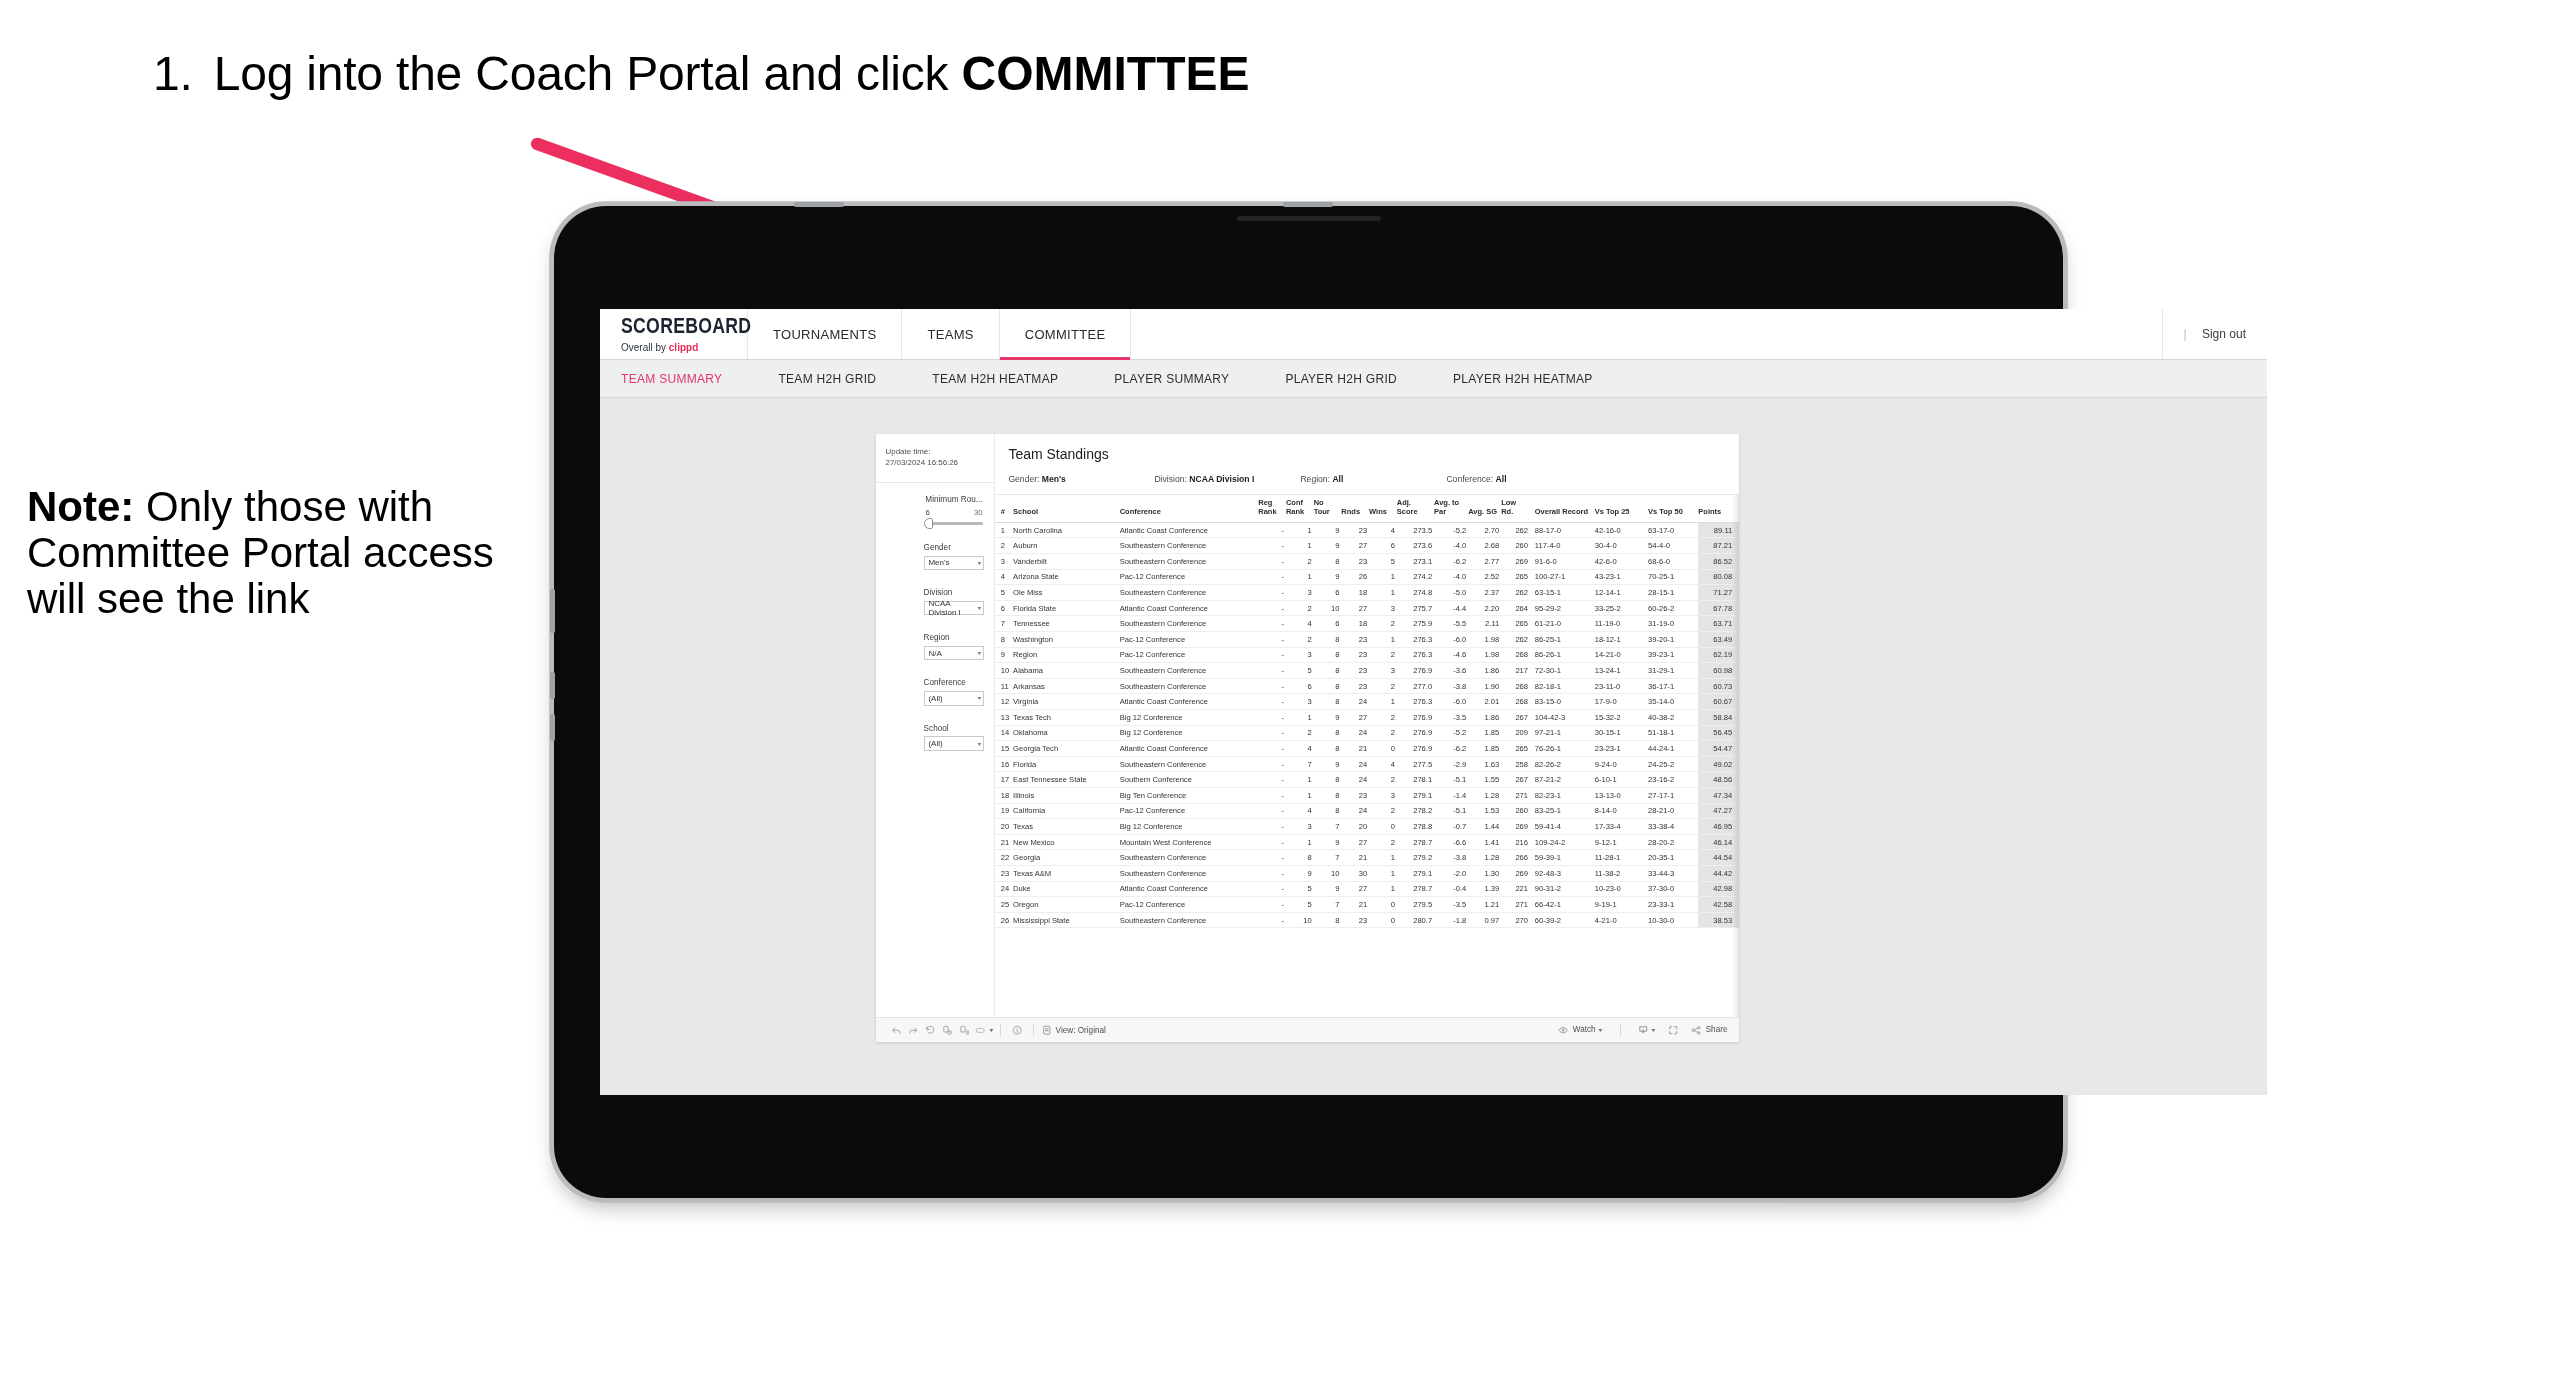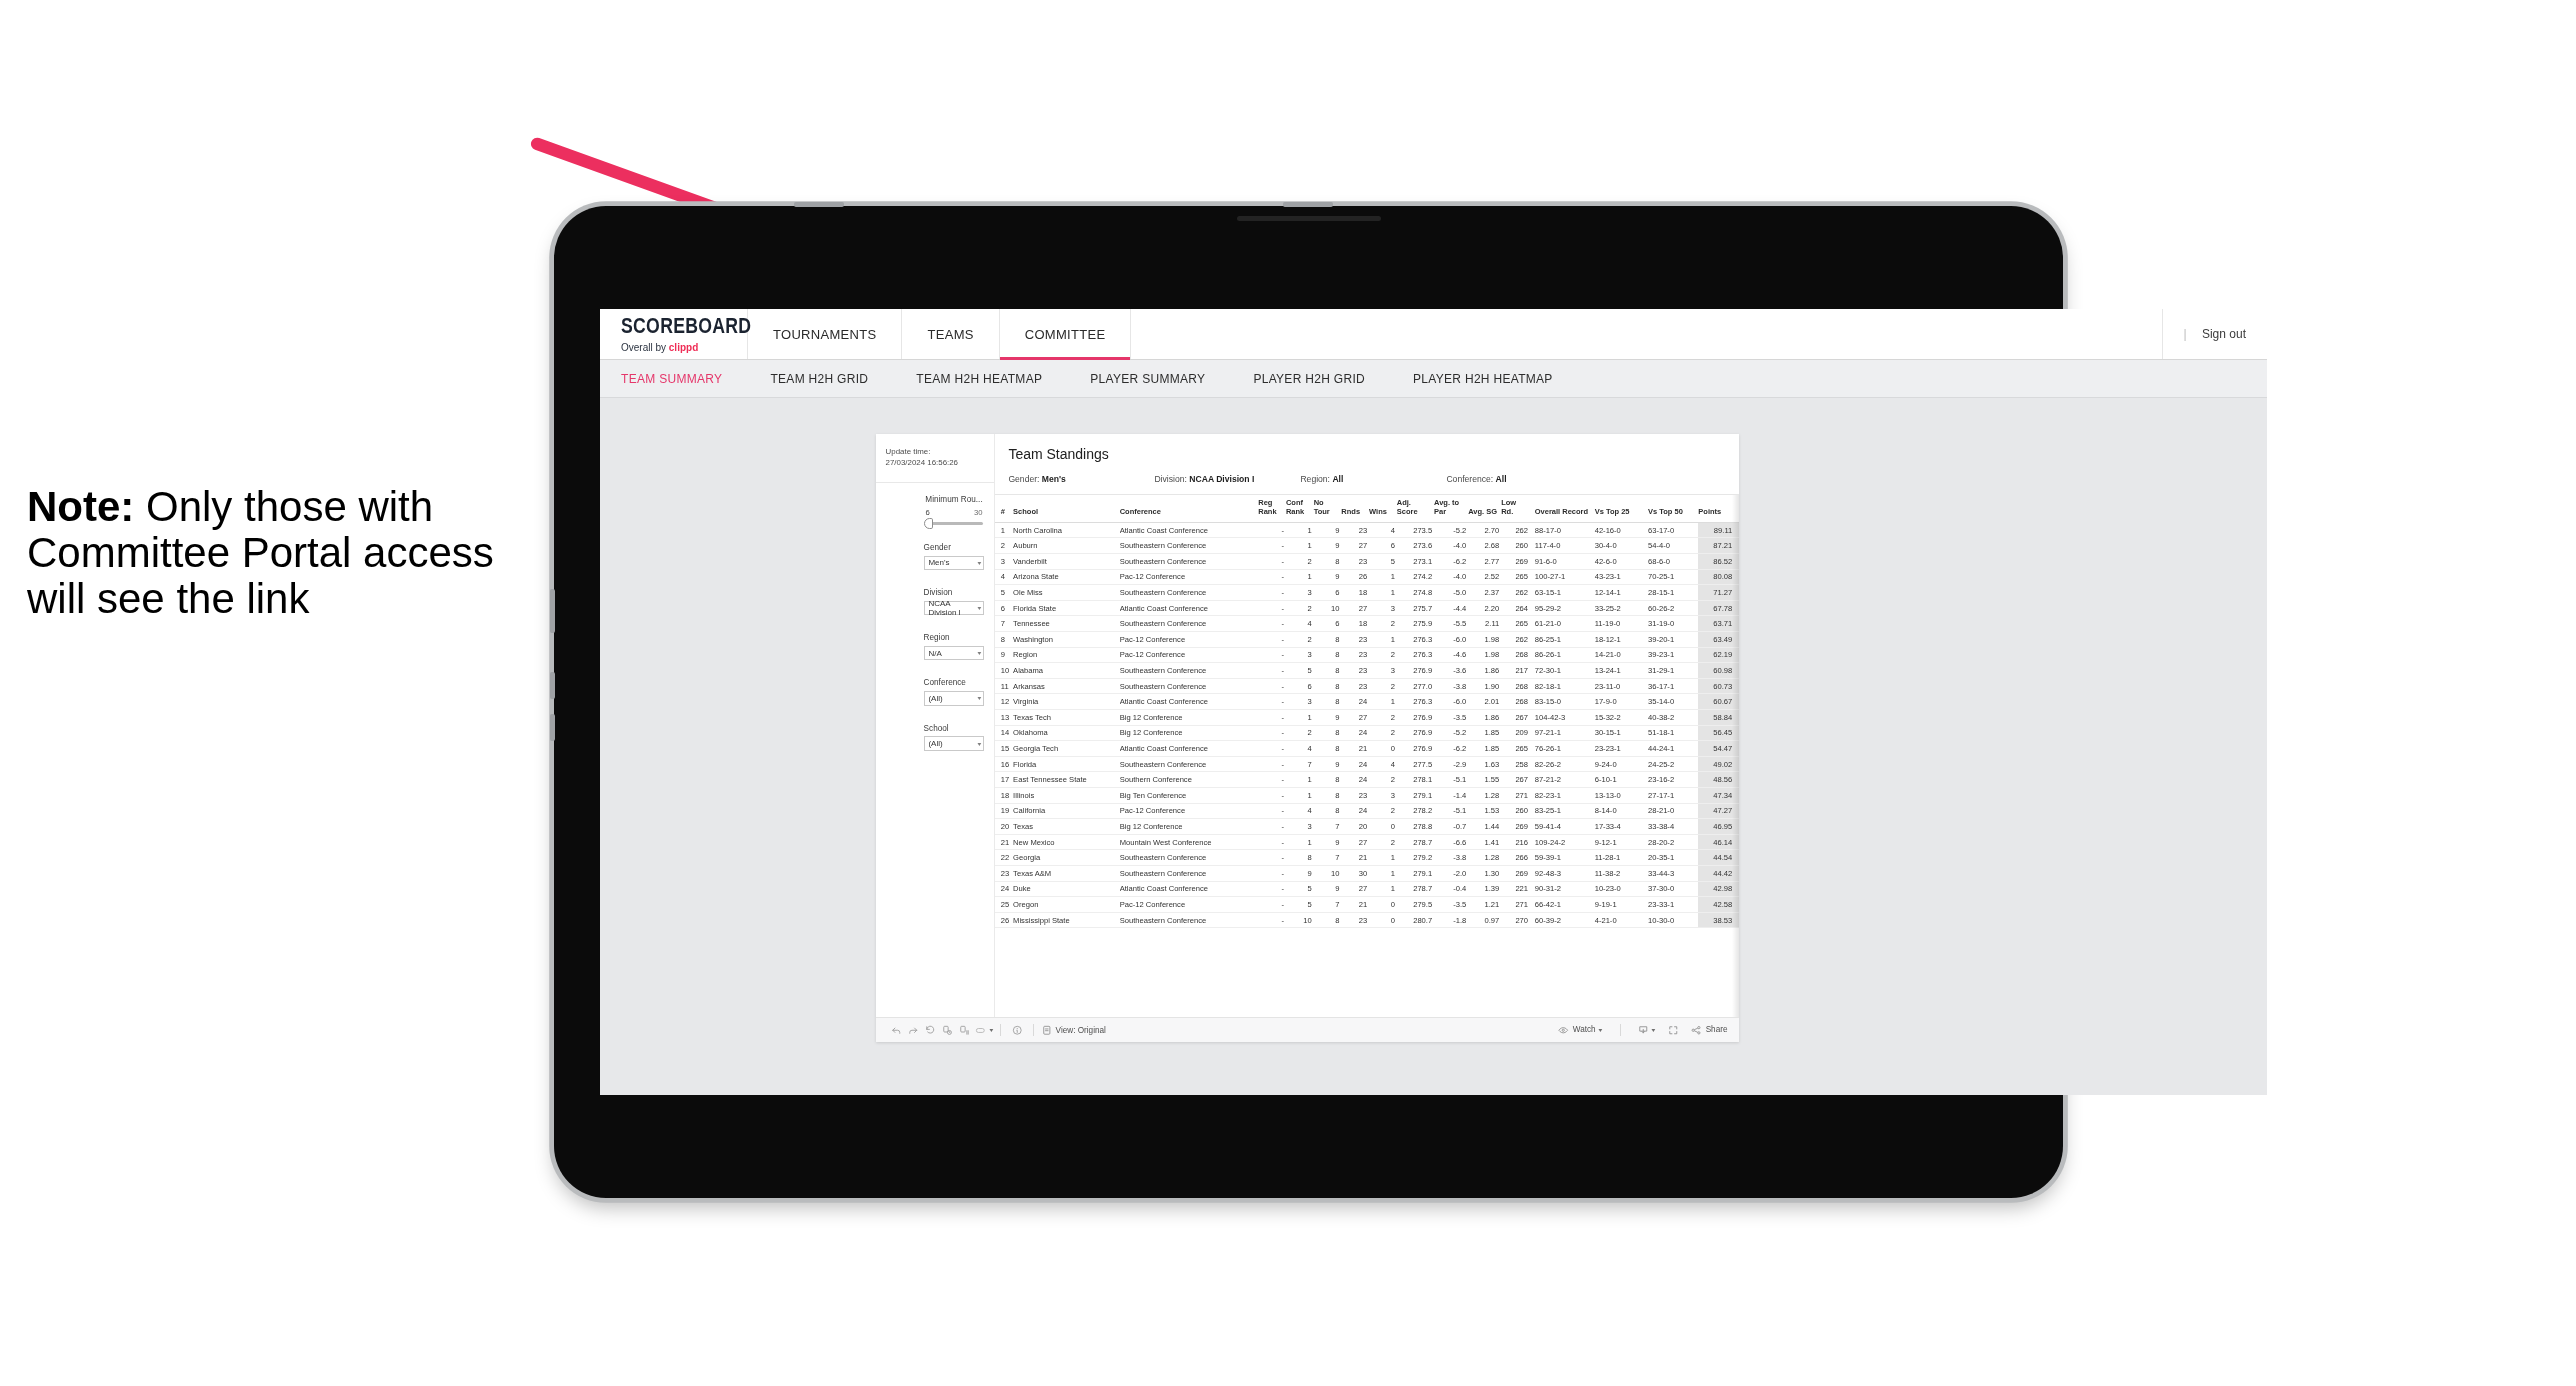--- a/index.html
+++ b/index.html
@@ -90,21 +90,21 @@
   .nav-right {
     display:flex; align-items:center; gap: 15.3px; padding: 0 21px;
     font-size: 12px; color:#5a5a5a;
   }
   .nav-sep { color:#bdbdbd; }
   .signout { color:#3c3c3c; cursor:pointer; }
 
   
   .subnav {
     height: 38px; background:#eeeff1;
-    display:flex; align-items:center; gap: 4px;
+    display:flex; align-items:center; gap: 12px;
     border-bottom: 1px solid #d8d9db;
     padding-left: 21px;
   }
   .subtab {
     font-size: 12px; letter-spacing:0.3px; color:#2d2d2d;
     padding: 0 23px 0 0; margin-right: 21px; cursor:pointer; white-space:nowrap;
   }
   .subtab.active { color:#e5366a; }
 
   
@@ -198,20 +198,23 @@
   .tb-txt { display:flex; align-items:center; gap:3.8px; cursor:pointer; }
   .tb-right { margin-left:auto; display:flex; align-items:center; gap:9.6px; }
   .tb-caret { font-size:5.8px; color:#6f6f6f; transform: scaleX(1.3); }
   svg.ic { display:block; }
 </style>
 </head>
 <body>
 
 <div id="stage">
 
+  <div class="slide-heading">
+    <span class="num">1.</span><span>Log into the Coach Portal and click </span><span class="strong">COMMITTEE</span>
+  </div>
 
   <div class="slide-note">
     <b>Note:</b><span> Only those with Committee Portal access will see the link</span>
   </div>
 
   <svg class="arrow-svg" width="556" height="240" viewBox="0 0 580 250">
     <line x1="20" y1="30" x2="450" y2="185" stroke="#ec2f5f" stroke-width="13" stroke-linecap="round"></line>
     <polygon points="430,148 490,206 412,208" fill="#ec2f5f"></polygon>
   </svg>
 

